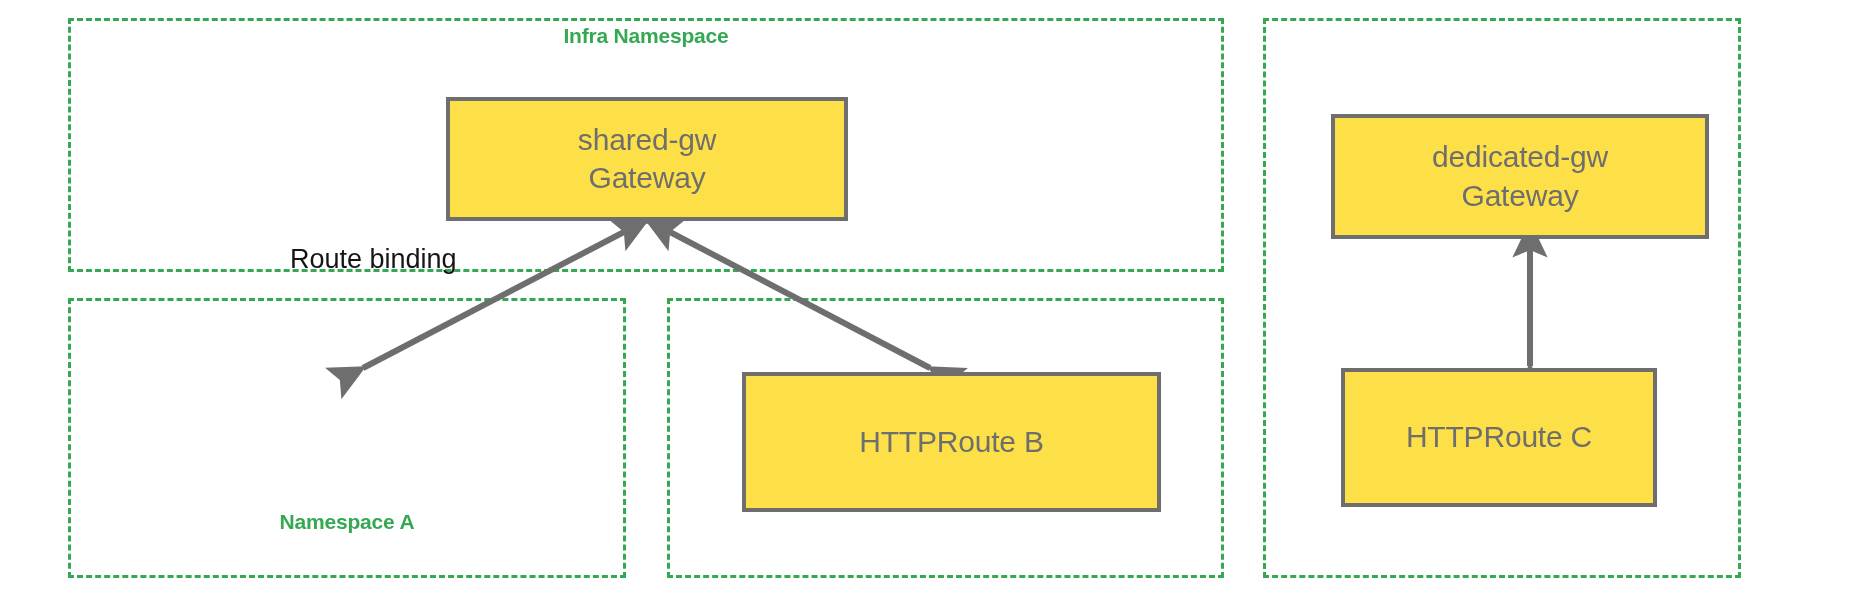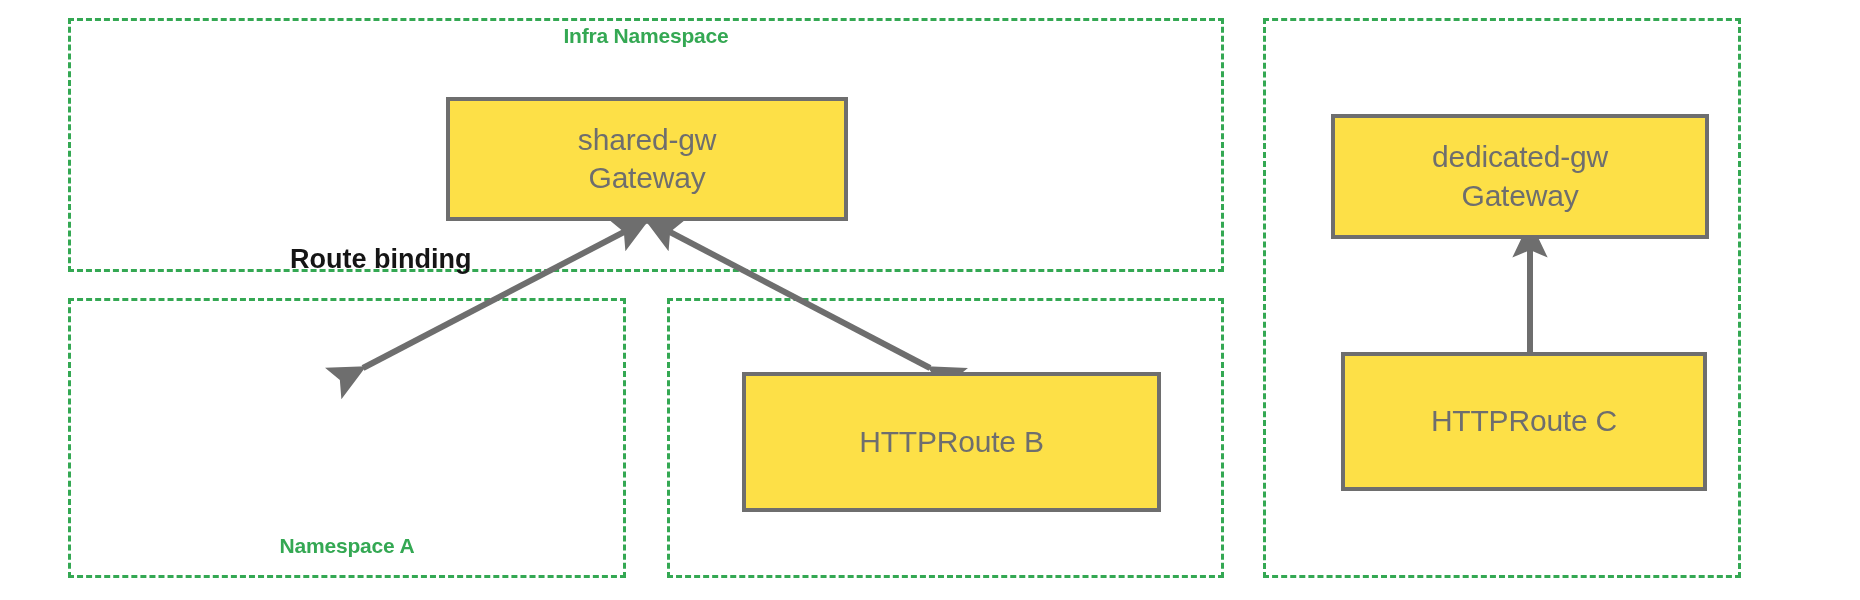--- a/index.html
+++ b/index.html
@@ -73,21 +73,21 @@
 </style>
 </head>
 <body>
 
 <div id="canvas">
 
   <div class="ns-box" style="left:68px; top:18px; width:1156px; height:254px;"></div>
   <div class="ns-label" style="left:68px; top:25px; width:1156px;">Infra Namespace</div>
 
   <div class="ns-box" style="left:68px; top:298px; width:558px; height:280px;"></div>
-  <div class="ns-label" style="left:68px; top:535px; width:558px;">Namespace A</div>
+  <div class="ns-label" style="left:68px; top:511px; width:558px;">Namespace A</div>
 
   <div class="ns-box" style="left:667px; top:298px; width:557px; height:280px;"></div>
 
   <div class="ns-box" style="left:1263px; top:18px; width:478px; height:560px;"></div>
 
   <svg id="arrow-layer" viewBox="0 0 1860 600" width="1860" height="600">
     <defs>
       <marker id="ah" markerWidth="7" markerHeight="7" refX="5.6" refY="3.5" orient="auto" markerUnits="strokeWidth">
         <path d="M0,0.55 L6.2,3.5 L0,6.45 L1.25,3.5 Z" fill="#6e6e6e"></path>
       </marker>
@@ -109,19 +109,19 @@
       <span>dedicated-gw</span><br>
       <span>Gateway</span>
     </span>
   </div>
 
 
   <div class="res-box" style="left:742px; top:372px; width:419px; height:140px;">
     <span class="res-text">HTTPRoute B</span>
   </div>
 
-  <div class="res-box" style="left:1341px; top:352px; width:366px; height:139px;">
+  <div class="res-box" style="left:1341px; top:368px; width:316px; height:139px;">
     <span class="res-text">HTTPRoute C</span>
   </div>
 
-  <div class="edge-label" style="left:290px; top:246px;font-weight:bold;">Route binding</div>
+  <div class="edge-label" style="left:290px; top:246px;">Route binding</div>
 
 </div>
 
 </body></html>

